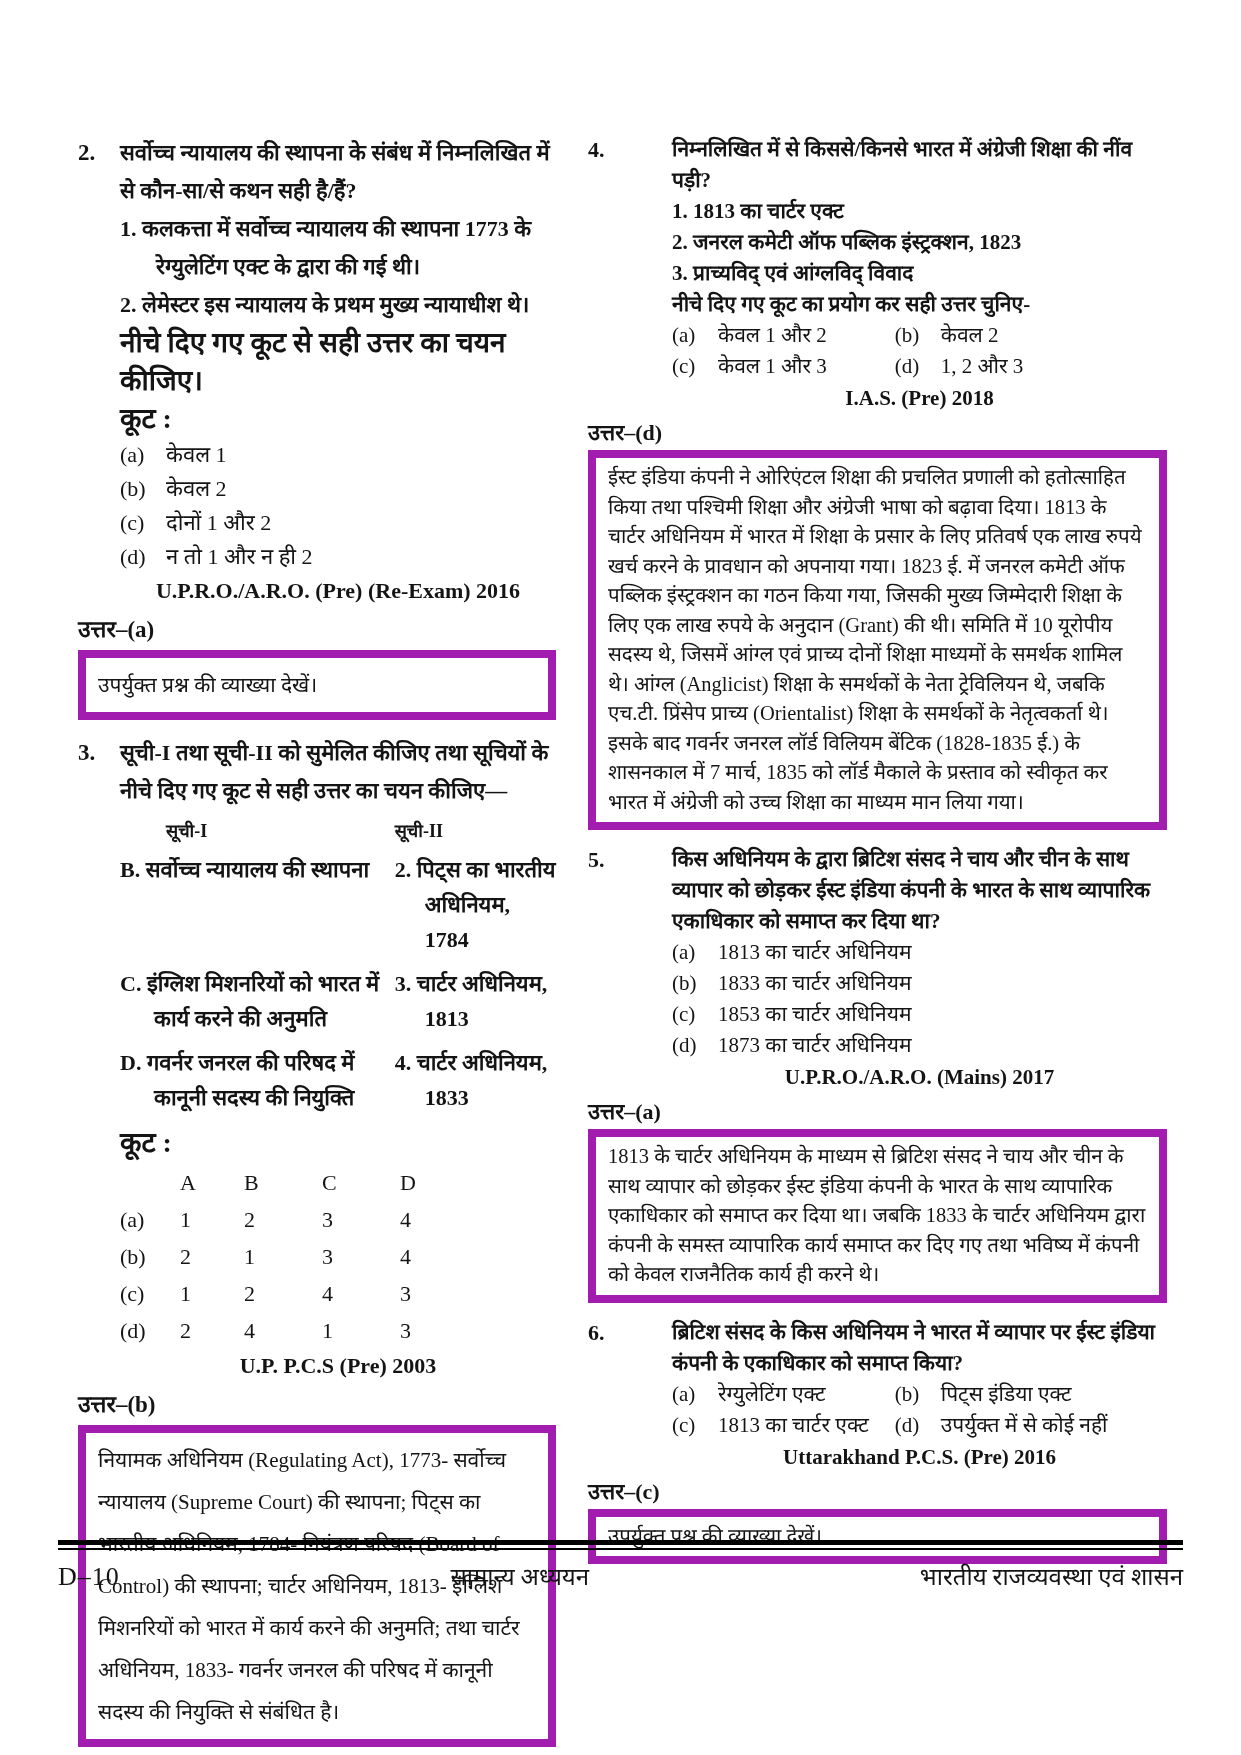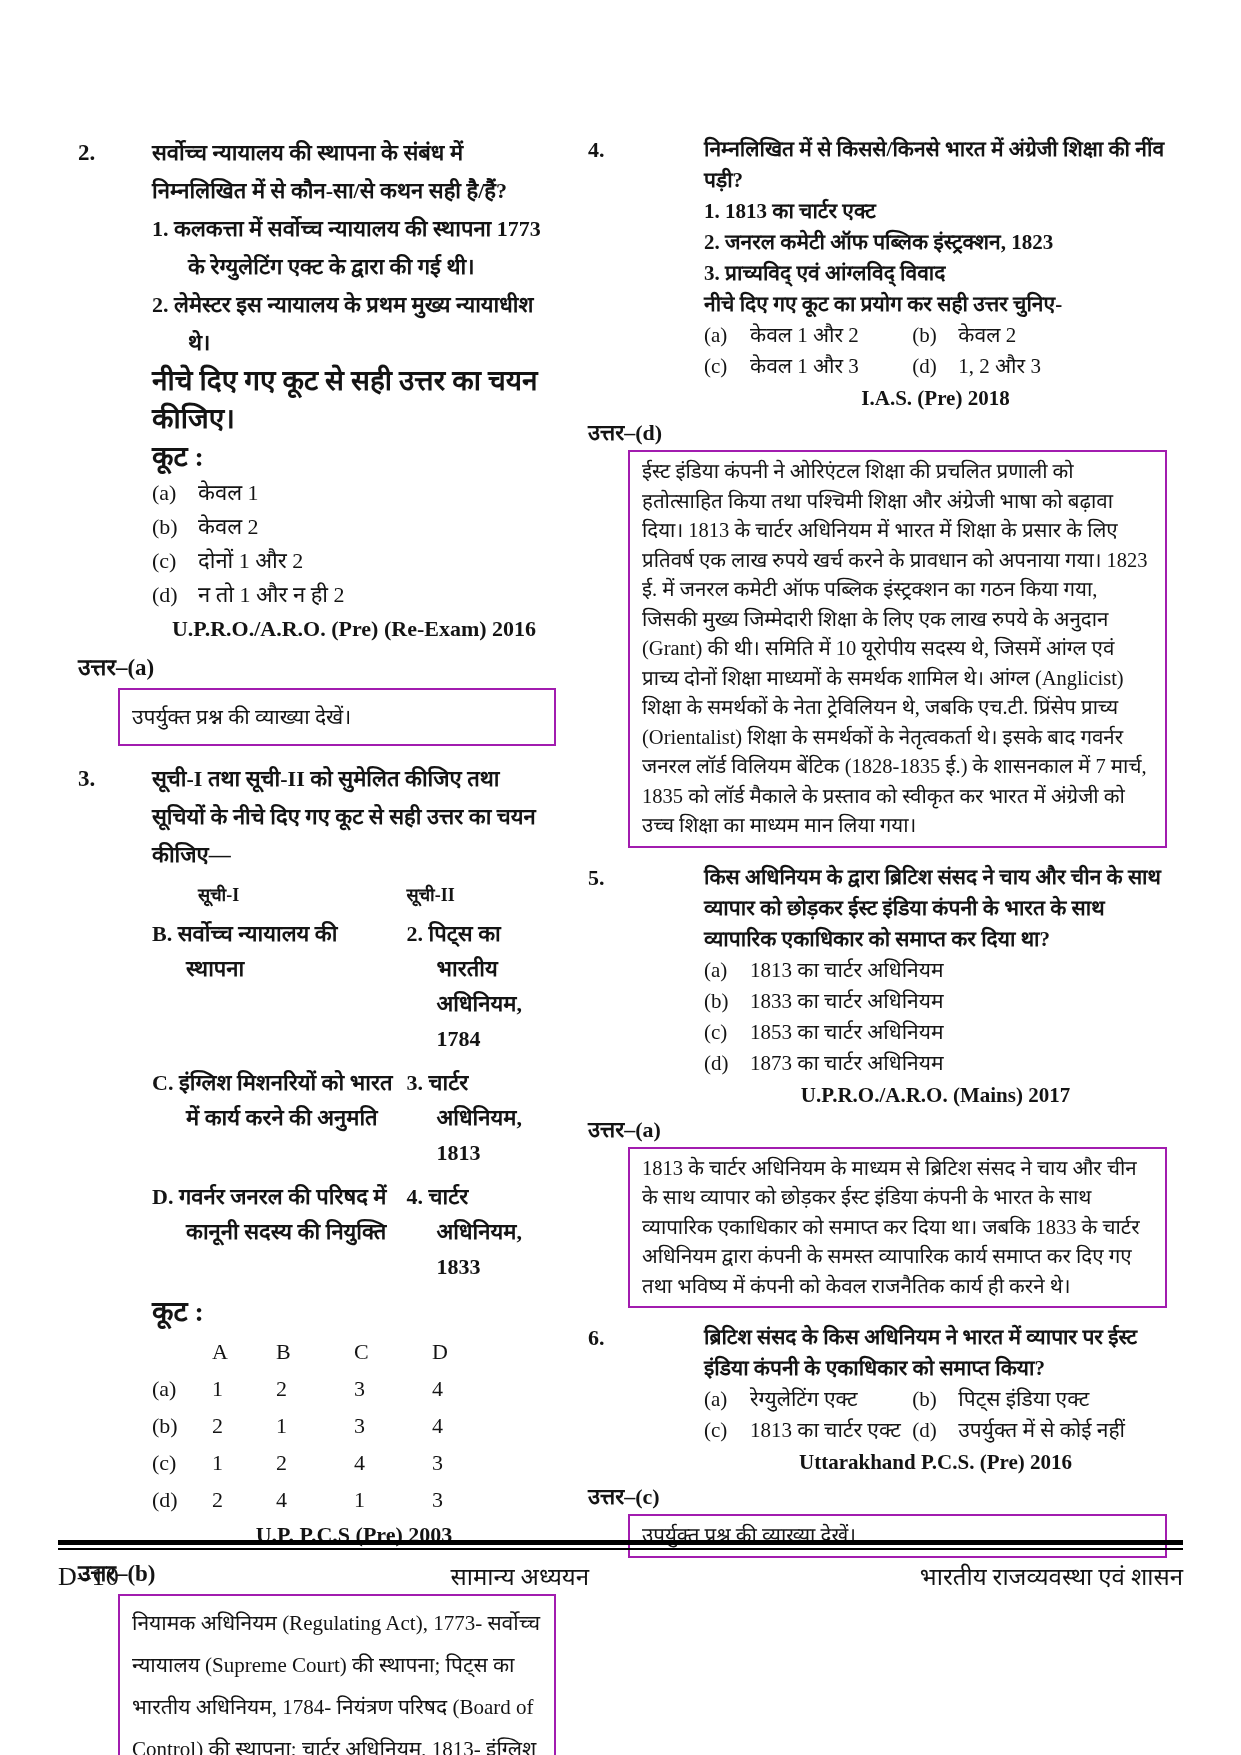--- a/index.html
+++ b/index.html
@@ -9,21 +9,21 @@
   .content{position:absolute;top:134px;left:78px;right:74px;display:flex;gap:32px;}
   .col{min-width:0;}
   .col-left{flex:0 0 478px;}
   .col-right{flex:1;}
 
   .question{margin:0 0 14px;}
   .q-row{display:flex;}
   .q-num{font-weight:700;}
   .col-left .q-num{flex:0 0 42px;font-size:23px;line-height:38px;}
   .col-right .q-num{flex:0 0 84px;font-size:22px;line-height:31px;}
-  .q-body{flex:1;min-width:0;margin-left:32px;}
+  .q-body{flex:1;min-width:0;}
 
   .q-text{font-weight:700;margin:0;}
   .col-left .q-text{font-size:22px;line-height:38px;}
   .col-right .q-text{font-size:21px;line-height:31px;}
 
   .statement{font-weight:700;padding-left:36px;text-indent:-36px;}
   .col-left .statement{font-size:22px;line-height:38px;}
   .col-right .statement{font-size:21px;line-height:31px;}
 
   .q-note,.koot{font-weight:700;}
@@ -38,21 +38,21 @@
   .options-2col{display:grid;grid-template-columns:45% 55%;}
 
   .source{font-weight:700;text-align:center;margin:4px 0 0;}
   .col-left .source{font-size:22px;}
   .col-right .source{font-size:21px;}
 
   .answer{font-weight:700;}
   .col-left .answer{font-size:23px;margin:8px 0 6px;}
   .col-right .answer{font-size:22px;margin:5px 0 4px;}
 
-  .expl-box{border:2px solid #a21caf;background:#fff;margin-left:40px;}
+  .expl-box{border:8px solid #a21caf;background:#fff;}
   .col-left .expl-box{padding:6px 12px;font-size:21px;line-height:42px;}
   .col-right .expl-box{padding:5px 12px;font-size:20.5px;line-height:29.5px;}
 
   .match-head{display:grid;grid-template-columns:63% 37%;font-weight:700;font-size:18px;line-height:38px;margin-top:2px;}
   .match-head .h1{padding-left:46px;}
   .match-row{display:grid;grid-template-columns:63% 37%;font-weight:700;font-size:22px;line-height:35px;margin:2px 0 9px;}
   .m-left{padding-left:34px;text-indent:-34px;padding-right:12px;}
   .m-right{padding-left:30px;text-indent:-30px;}
 
   .matrix{margin-top:2px;}

